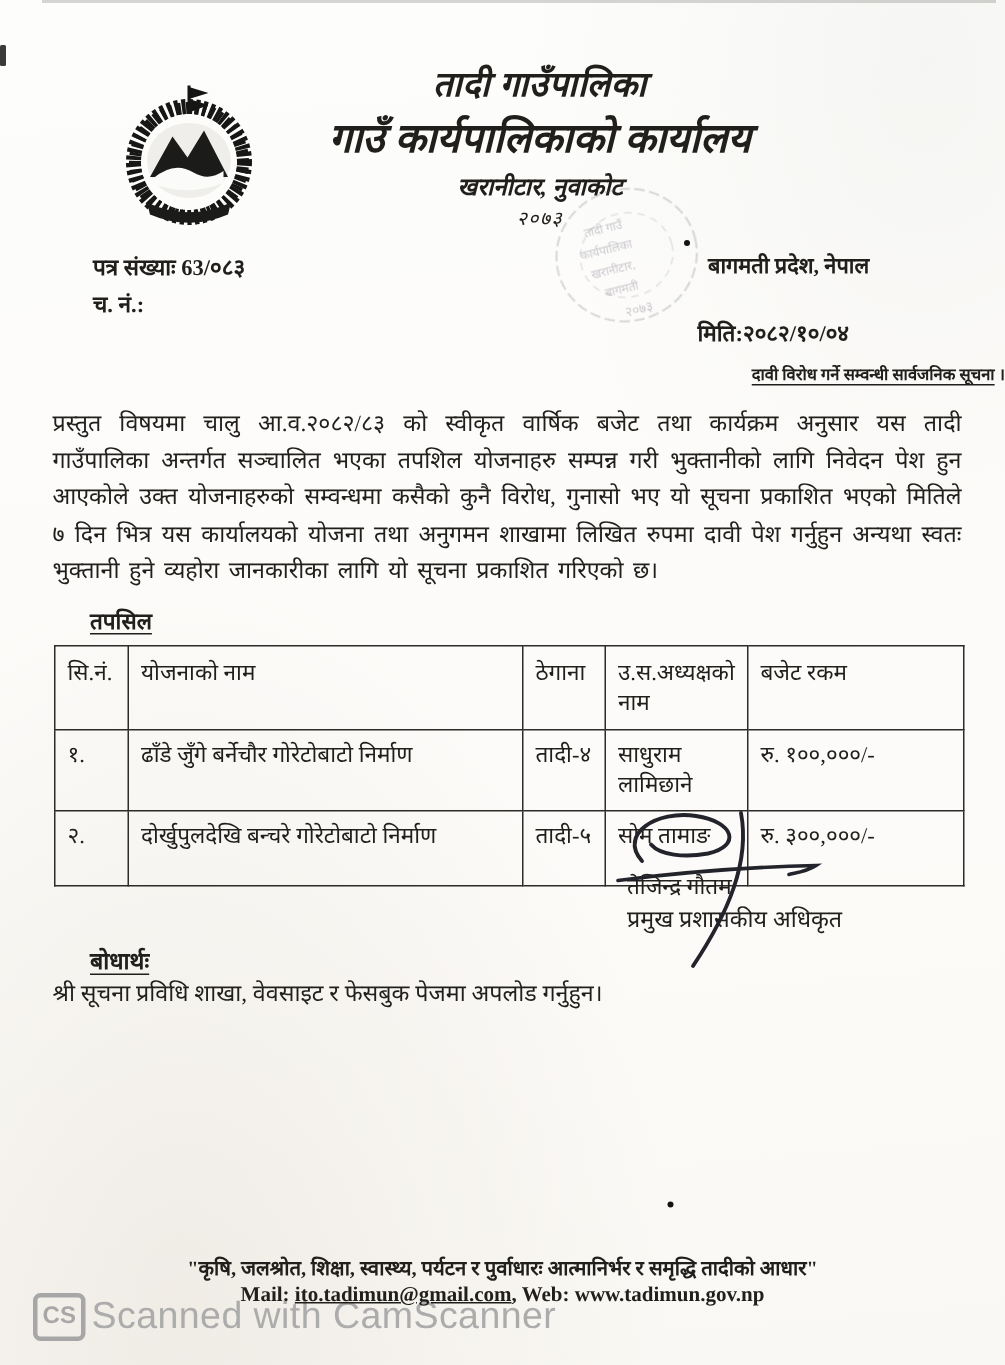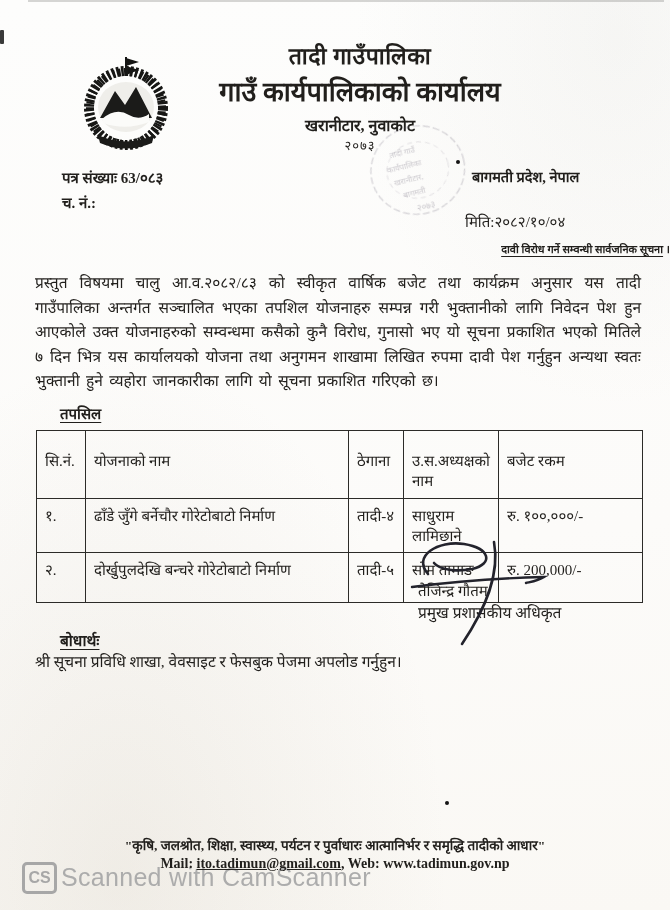--- a/index.html
+++ b/index.html
@@ -14,41 +14,41 @@
       linear-gradient(175deg,#fdfdfc 0%,#fcfbf9 60%,#faf8f4 100%);
   }
   .abs{position:absolute;}
 
   
   .edge-top{left:28px;top:0;right:6px;height:2px;background:rgba(75,72,70,0.22);}
   .edge-dash{left:0;top:30px;width:4px;height:14px;background:#3a3a3a;border-radius:1px;}
   .dot{width:4px;height:4px;border-radius:50%;background:#141414;}
 
   
-  .lh-center{left:155px;top:44px;width:410px;text-align:center;line-height:1.15;}
+  .lh-center{left:155px;top:44px;width:410px;text-align:center;line-height:1.15;font-style:italic;}
   .lh-muni{font-size:23px;font-weight:bold;letter-spacing:0.5px;}
   .lh-office{font-size:27px;font-weight:bold;margin-top:7px;}
   .lh-addr{font-size:16px;font-weight:bold;margin-top:9px;}
   .lh-year{font-size:13px;margin-top:3px;letter-spacing:1px;}
   .ref{left:62px;top:167px;font-size:15px;font-weight:bold;}
   .chno{left:62px;top:192px;font-size:15px;font-weight:bold;}
   .province{left:472px;top:166px;font-size:14.5px;font-weight:bold;}
-  .date{left:465px;top:211px;font-size:15px;font-weight:normal;}
+  .date{left:465px;top:211px;font-size:15px;font-weight:bold;}
 
   
   .stamp{left:364px;top:120px;width:108px;height:102px;transform:rotate(-14deg);opacity:0.75;filter:blur(0.4px);}
   .stamp text{fill:rgba(95,88,108,0.42);font-size:8px;font-family:"Liberation Serif",serif;}
 
   .doc-title{left:0;top:241px;width:670px;text-align:right;font-size:11px;font-weight:bold;}
   .doc-title .ul{text-decoration:underline;text-underline-offset:3px;}
   .body-par{left:35px;top:271px;width:606px;font-size:15.5px;line-height:24.6px;text-align:justify;word-spacing:2.5px;}
   .tapasil{left:60px;top:403px;font-size:15px;font-weight:bold;text-decoration:underline;text-underline-offset:3px;}
 
   table.notice{left:36px;top:430px;width:606px;border-collapse:collapse;table-layout:fixed;font-size:15px;}
-  table.notice td,table.notice th{border:1.4px solid #2c2b28;padding:20px 8px 6px 8px;text-align:left;vertical-align:top;font-weight:normal;line-height:1.35;}
+  table.notice td,table.notice th{border:1.4px solid #2c2b28;padding:8px 8px 6px 8px;text-align:left;vertical-align:top;font-weight:normal;line-height:1.35;}
   table.notice th{height:40px;}
   table.notice td{height:36px;padding-top:7px;}
 
   
   .sig-svg{left:398px;top:536px;width:156px;height:110px;}
   .sig-name{left:418px;top:580px;font-size:15px;}
   .sig-title{left:418px;top:601px;font-size:15.5px;}
 
   .bodhartha-label{left:60px;top:629px;font-size:15.5px;font-weight:bold;text-decoration:underline;text-underline-offset:3px;}
   .bodhartha-line{left:35px;top:650px;font-size:15.5px;text-align:center;}
@@ -140,21 +140,21 @@
       <td>ढाँडे जुँगे बर्नेचौर गोरेटोबाटो निर्माण</td>
       <td>तादी-४</td>
       <td>साधुराम लामिछाने</td>
       <td>रु. १००,०००/-</td>
     </tr>
     <tr>
       <td>२.</td>
       <td>दोर्खुपुलदेखि बन्चरे गोरेटोबाटो निर्माण</td>
       <td>तादी-५</td>
       <td>सोम तामाङ</td>
-      <td>रु. 200,000/-</td>
+      <td>रु. ३००,०००/-</td>
     </tr>
   </tbody>
     </table>
 
   <div class="abs sig-name">तेजिन्द्र गौतम</div>
   <div class="abs sig-title">प्रमुख प्रशासकीय अधिकृत</div>
   <svg class="abs sig-svg" viewBox="0 0 156 110">
     <g fill="none" stroke="#23232c" stroke-linecap="round">
       <path d="M30,38 C14,20 40,4 66,8 C92,12 96,28 74,33 C58,36 42,34 36,27" stroke-width="2.6"></path>
       <path d="M14,51 C60,45 104,42 146,41 C140,45 132,46 128,47" stroke-width="2.4"></path>

